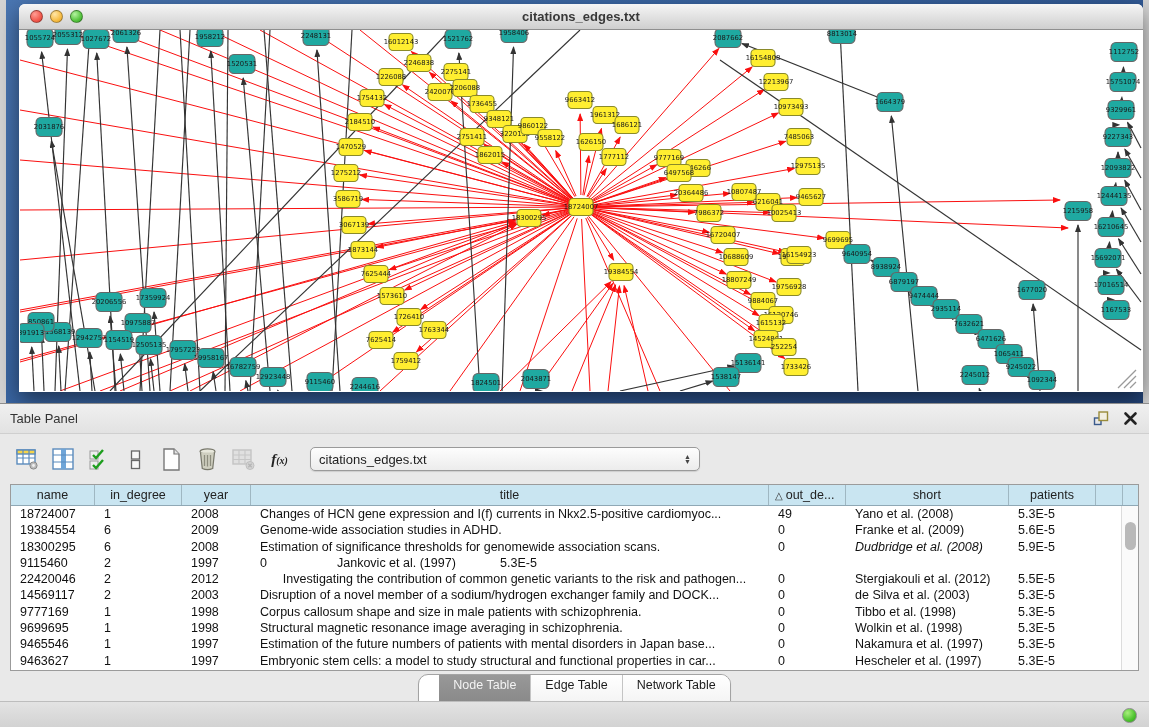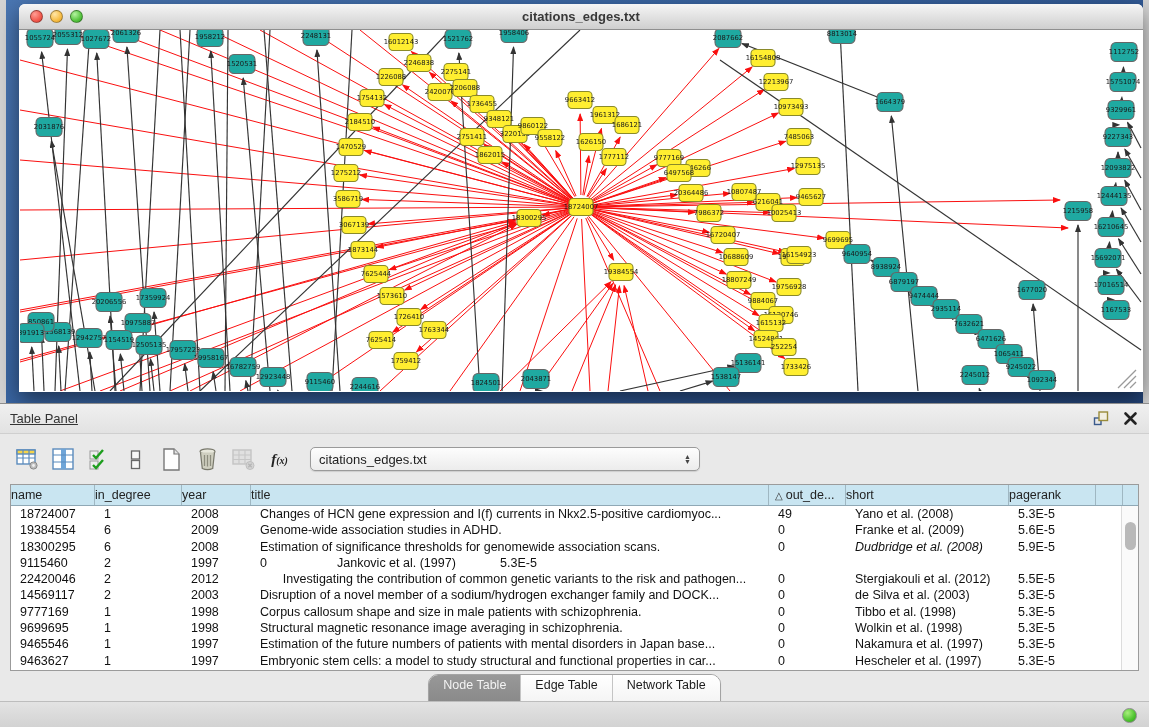--- a/index.html
+++ b/index.html
@@ -22,53 +22,53 @@
   .light.green  { background:radial-gradient(circle at 35% 30%, #b4f3a0, #57c43f 60%, #2e9b26); }
   .win-title { text-align:center; line-height:25px; font-size:13px; color:#383838; font-weight:bold; }
   .net-canvas { position:absolute; left:1px; top:26px; width:1122px; height:361px; background:#fff; overflow:hidden; }
   .net-canvas svg { display:block; }
 
   
   .table-panel { position:absolute; left:0; top:403px; width:1149px; height:324px;
     background:#e9e9e9; border-top:1px solid #8d8d8d; }
   .panel-header { position:relative; height:30px; background:linear-gradient(#f0f0f0,#e2e2e2);
     border-bottom:1px solid #cfcfcf; }
-  .panel-title { position:absolute; left:10px; top:7px; font-size:13px; color:#333;text-decoration:underline; }
+  .panel-title { position:absolute; left:10px; top:7px; font-size:13px; color:#333; }
   .panel-btns { position:absolute; right:10px; top:6px; display:flex; gap:12px; align-items:center; }
   .panel-btns .pbtn { width:17px; height:17px; cursor:default; }
 
   .toolbar { position:absolute; left:14px; top:40px; height:30px; display:flex; align-items:center; gap:9px; }
   .tbtn { width:27px; height:27px; display:flex; align-items:center; justify-content:center; }
   .tbtn.disabled { opacity:.55; }
   .fx { font-family:"Liberation Serif", serif; font-style:italic; font-size:15px; font-weight:bold; color:#222; }
   .fx small { font-size:10px; }
   .combo { margin-left:8px; width:390px; height:24px; border:1px solid #9a9a9a; border-radius:5px;
     background:linear-gradient(#fdfdfd,#ececec); display:flex; align-items:center; padding:0 8px;
     font-size:13px; color:#222; box-shadow:0 1px 1px rgba(0,0,0,.12); }
   .combo .val { flex:1; }
   .combo .arrows { display:flex; flex-direction:column; line-height:5px; font-size:7px; color:#444; }
 
   .table-wrap { position:absolute; left:10px; top:80px; width:1129px; height:187px;
     background:#fff; border:1px solid #9b9b9b; display:flex; flex-direction:column; overflow:hidden; }
   .tbl-head { display:flex; height:21px; flex:0 0 21px; background:#c9e5f1; border-bottom:1px solid #8fa8b5; }
-  .th { font-size:12.5px; color:#222; text-align:left; line-height:20px; border-right:1px solid #9fb7c2;
+  .th { font-size:12.5px; color:#222; text-align:center; line-height:20px; border-right:1px solid #9fb7c2;
     overflow:hidden; white-space:nowrap; flex:0 0 auto; }
   .th.sorted { text-align:left; padding-left:6px; }
   .th .tri { font-size:10px; color:#333; margin-right:3px; }
   .tbl-body { position:relative; flex:1; display:flex; }
   .rows { flex:1; }
   .tr { display:flex; height:16.3px; }
   .td { font-size:12.5px; color:#111; line-height:16px; white-space:nowrap; overflow:hidden;
     padding-left:9px; flex:0 0 auto; }
   .vscroll { flex:0 0 17px; background:#fafafa; border-left:1px solid #dcdcdc; position:relative; }
   .vthumb { position:absolute; left:2.5px; top:16px; width:11px; height:28px; background:#b9b9b9; border-radius:6px; }
 
   .tabs-row { position:absolute; left:0; top:270px; width:1149px; height:26px; display:flex; justify-content:center; }
   .seg { display:flex; height:38px; border:1px solid #a3a3a3; border-radius:10px; overflow:hidden;
-    background:#fff; box-shadow:0 1px 1px rgba(0,0,0,.15); }
+    background:#fff; box-shadow:0 1px 1px rgba(0,0,0,.15);padding-left:20px; }
   .seg .tab { font-size:12.5px; padding:0 14px; line-height:20px; color:#1c1c1c;
     background:linear-gradient(#ffffff,#f1f1f1); border-right:1px solid #c4c4c4; }
   .seg .tab:last-child { border-right:none; }
   .seg .tab.sel { background:linear-gradient(#989898,#858585); color:#f3f3f3; }
 
   .statusbar { position:absolute; left:0; top:297px; width:1149px; height:27px;
     background:linear-gradient(#e3e3e3,#d2d2d2); border-top:1px solid #bdbdbd; }
   .mem { position:absolute; right:34px; top:7px; font-size:12px; color:#222;margin-top:40px; }
   .orb { position:absolute; right:12px; top:6px; width:15px; height:15px; border-radius:50%;
     border:1px solid #8c8c8c; background:radial-gradient(circle at 35% 30%, #a8ef7c, #4cc32e 60%, #2f9a1d); }
@@ -581,21 +581,21 @@
   </div>
 
   <div class="table-wrap">
     <div class="tbl-head" id="tbl-head">
         <div class="th" style="width: 84px; flex-basis: 84px;">name</div>
         <div class="th" style="width: 87px; flex-basis: 87px;">in_degree</div>
         <div class="th" style="width: 69px; flex-basis: 69px;">year</div>
         <div class="th" style="width: 518px; flex-basis: 518px;">title</div>
         <div class="th sorted" style="width: 77px; flex-basis: 77px;"><span class="tri">△</span>out_de...</div>
         <div class="th" style="width: 163px; flex-basis: 163px;">short</div>
-        <div class="th" style="width: 87px; flex-basis: 87px;">pagerank</div>
+        <div class="th" style="width: 87px; flex-basis: 87px;">patients</div>
         <div class="th" style="width: 27px; flex-basis: 27px;"></div>
       </div>
     <div class="tbl-body">
       <div class="rows" id="tbl-rows">
           <div class="tr">
             <div class="td" style="width: 84px; flex-basis: 84px;">18724007</div>
             <div class="td" style="width: 87px; flex-basis: 87px;">1</div>
             <div class="td" style="width: 69px; flex-basis: 69px;">2008</div>
             <div class="td" style="width: 518px; flex-basis: 518px;">Changes of HCN gene expression and I(f) currents in Nkx2.5-positive cardiomyoc...</div>
             <div class="td" style="width: 77px; flex-basis: 77px;">49</div>

